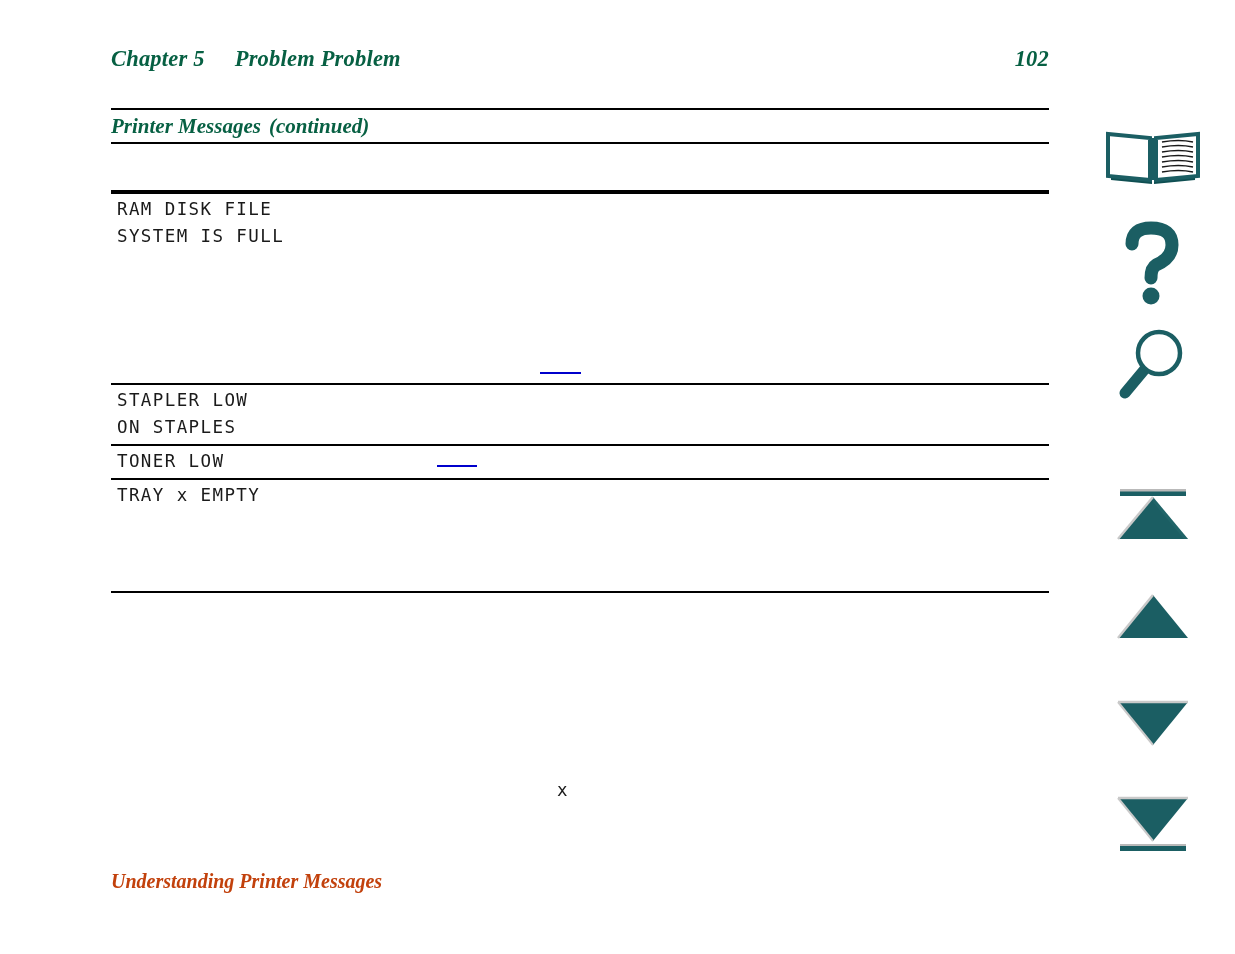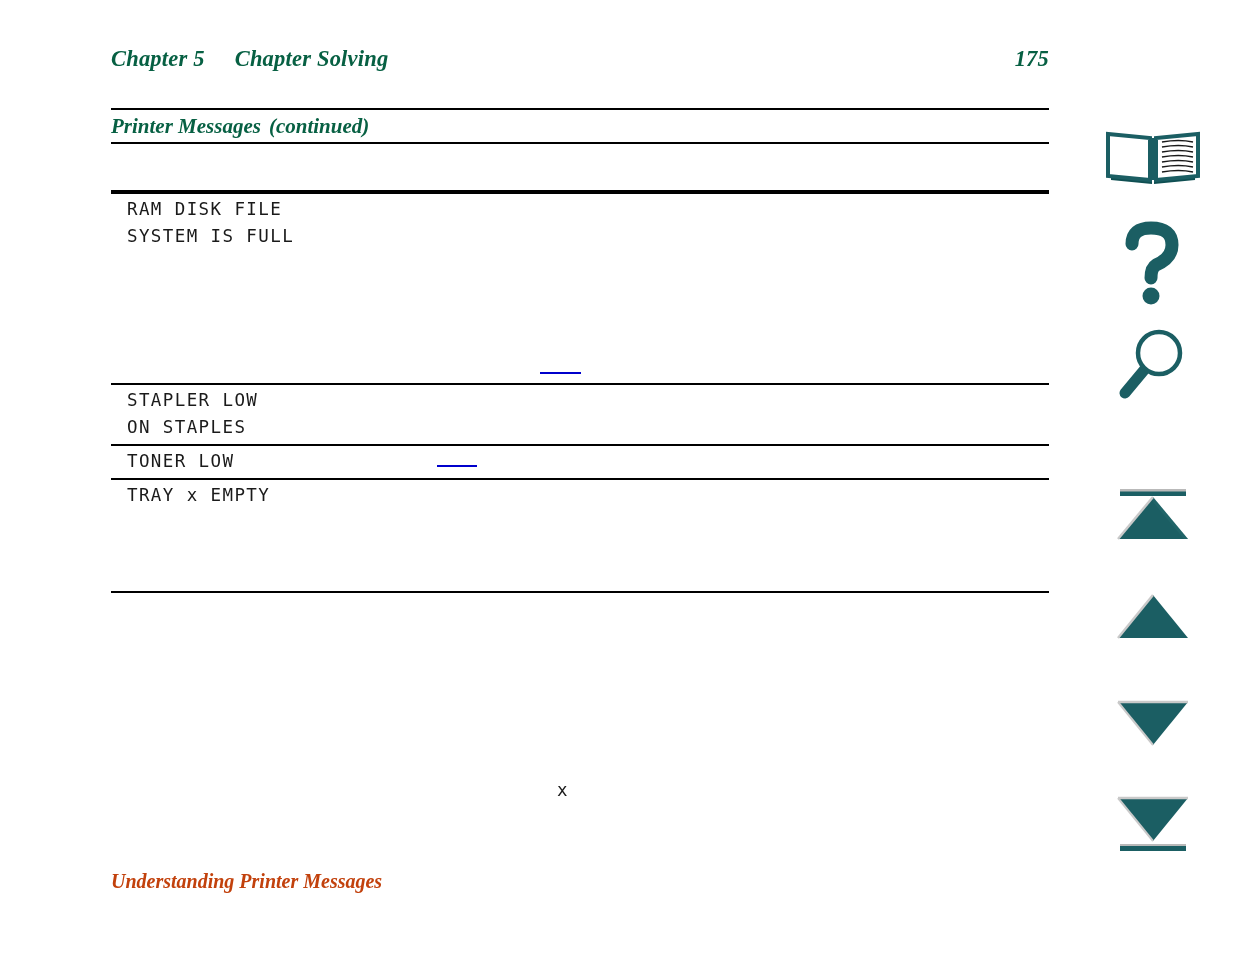--- a/index.html
+++ b/index.html
@@ -100,21 +100,21 @@
   .lcd {
     font-family: "DejaVu Sans Mono", "Liberation Mono", monospace;
     font-size: 17.5px;
     line-height: 27px;
     color: #1a1a1a;
     letter-spacing: 1.4px;
     white-space: pre;
   }
   .msg-cell-message {
     position: absolute;
-    left: 16px;
+    left: 6px;
     top: 2px;
     width: 300px;
   }
 
   
   .link-stub {
     position: absolute;
     height: 1.8px;
     background: #0000cc;
   }
@@ -165,23 +165,23 @@
   #nav-last   { top: 792px; height: 72px; }
 </style>
 </head>
 <body>
 
 <div id="page">
 
   <div class="running-head">
     <div class="rh-left">
       <span class="rh-chapter">Chapter 5</span>
-      <span>Chapter Solving</span>
-    </div>
-    <span>175</span>
+      <span>Problem Problem</span>
+    </div>
+    <span>102</span>
   </div>
 
   <div class="rule thin rule-title-top"></div>
   <div class="section-title">
     <span>Printer Messages</span><span class="cont">(continued)</span>
   </div>
   <div class="rule thin rule-title-bottom"></div>
 
   <div class="rule thick rule-table-top"></div>
 

